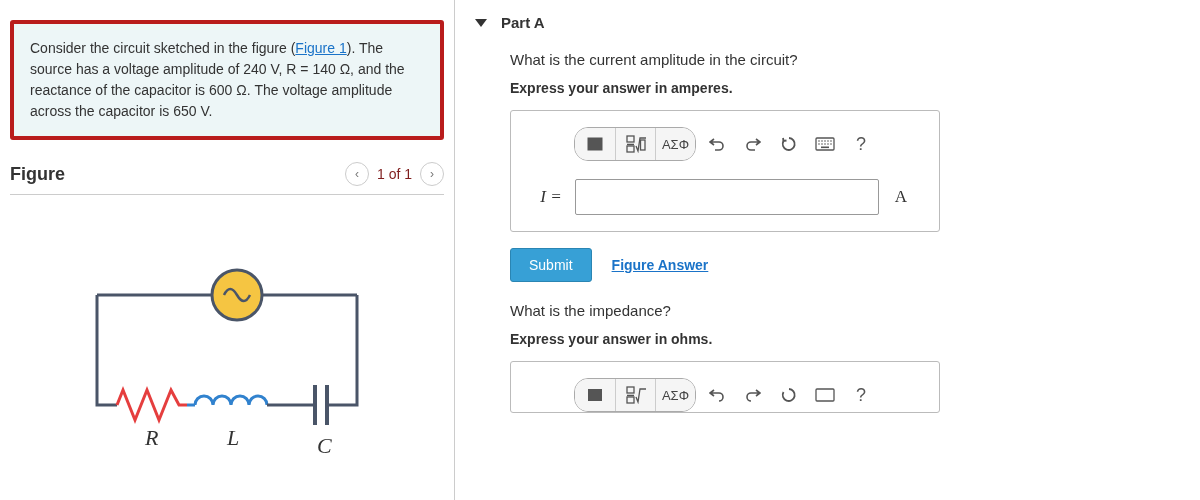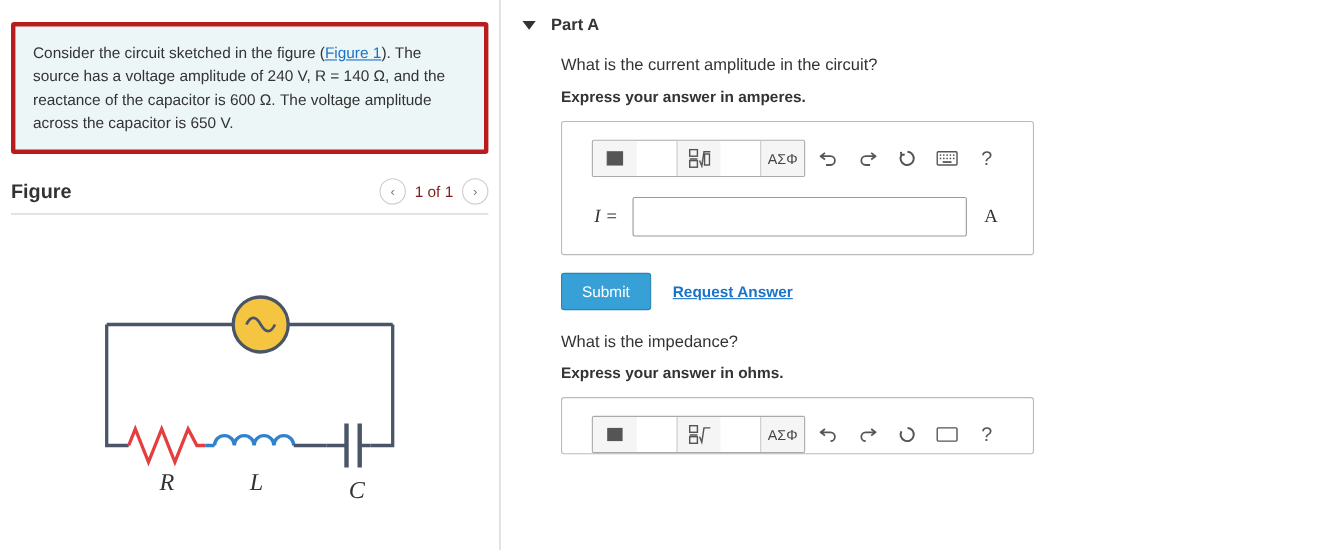--- a/index.html
+++ b/index.html
@@ -16,21 +16,21 @@
     .figure-area { margin-top: 40px; display: flex; justify-content: center; }
     .circuit-svg { width: 320px; height: 230px; }
     .part-header { display: flex; align-items: center; gap: 14px; margin-top: 14px; }
     .collapse-triangle { width: 0; height: 0; border-left: 6px solid transparent; border-right: 6px solid transparent; border-top: 8px solid #333; cursor: pointer; }
     .part-label { font-weight: bold; font-size: 15px; }
     .part-body { padding: 20px 0 0 35px; }
     .question-text { margin-bottom: 12px; font-size: 15px; }
     .instruction { font-weight: bold; margin-bottom: 14px; font-size: 14px; }
     .answer-box { border: 1px solid #bbb; border-radius: 3px; padding: 16px; width: 430px; }
     .toolbar { display: flex; align-items: center; gap: 6px; justify-content: center; margin-bottom: 18px; }
-    .tb-group { display: flex; border: 1px solid #aaa; border-radius: 2px; overflow: hidden; gap: 36px; }
+    .tb-group { display: flex; border: 1px solid #aaa; border-radius: 14px; overflow: hidden; }
     .tb-btn { width: 40px; height: 32px; display: flex; align-items: center; justify-content: center; background: #f5f5f5; font-size: 13px; color: #444; cursor: pointer; border-left: 1px solid #ccc; }
     .tb-btn:first-child { border-left: none; }
     .tb-single { width: 30px; height: 30px; display: flex; align-items: center; justify-content: center; color: #555; font-size: 16px; cursor: pointer; }
     .input-row { display: flex; align-items: stretch; }
     .var-label { width: 48px; display: flex; align-items: center; justify-content: center; font-style: italic; font-family: 'Times New Roman', serif; font-size: 17px; }
     .value-input { flex: 1; border: 1px solid #999; border-radius: 2px; height: 36px; padding: 0 8px; font-size: 14px; }
     .unit-label { width: 44px; display: flex; align-items: center; justify-content: center; font-size: 17px; font-family: 'Times New Roman', serif; }
     .action-row { display: flex; align-items: center; gap: 20px; margin-top: 16px; }
     .submit-btn { background: #37a0d6; color: #fff; border: 1px solid #2a85b3; border-radius: 3px; padding: 8px 18px; font-size: 14px; cursor: pointer; }
     .request-link { color: #1a73c8; text-decoration: underline; font-weight: bold; font-size: 14px; cursor: pointer; }
@@ -145,21 +145,21 @@
         <div class="tb-single" style="font-size:18px;">?</div>
       </div>
       <div class="input-row">
         <div class="var-label serif">I =</div>
         <input class="value-input" type="text" style="">
         <div class="unit-label serif">A</div>
       </div>
     </div>
     <div class="action-row">
       <button class="submit-btn">Submit</button>
-      <a class="request-link">Request Answer</a>
+      <a class="request-link">Figure Answer</a>
     </div>
   </div>
 
   <div class="part-body">
     <div class="question-text">What is the impedance?</div>
     <div class="instruction">Express your answer in ohms.</div>
     <div class="answer-box" style="padding-bottom:0;">
       <div class="toolbar" style="margin-bottom:0;">
         <div class="tb-group">
           <div class="tb-btn">

